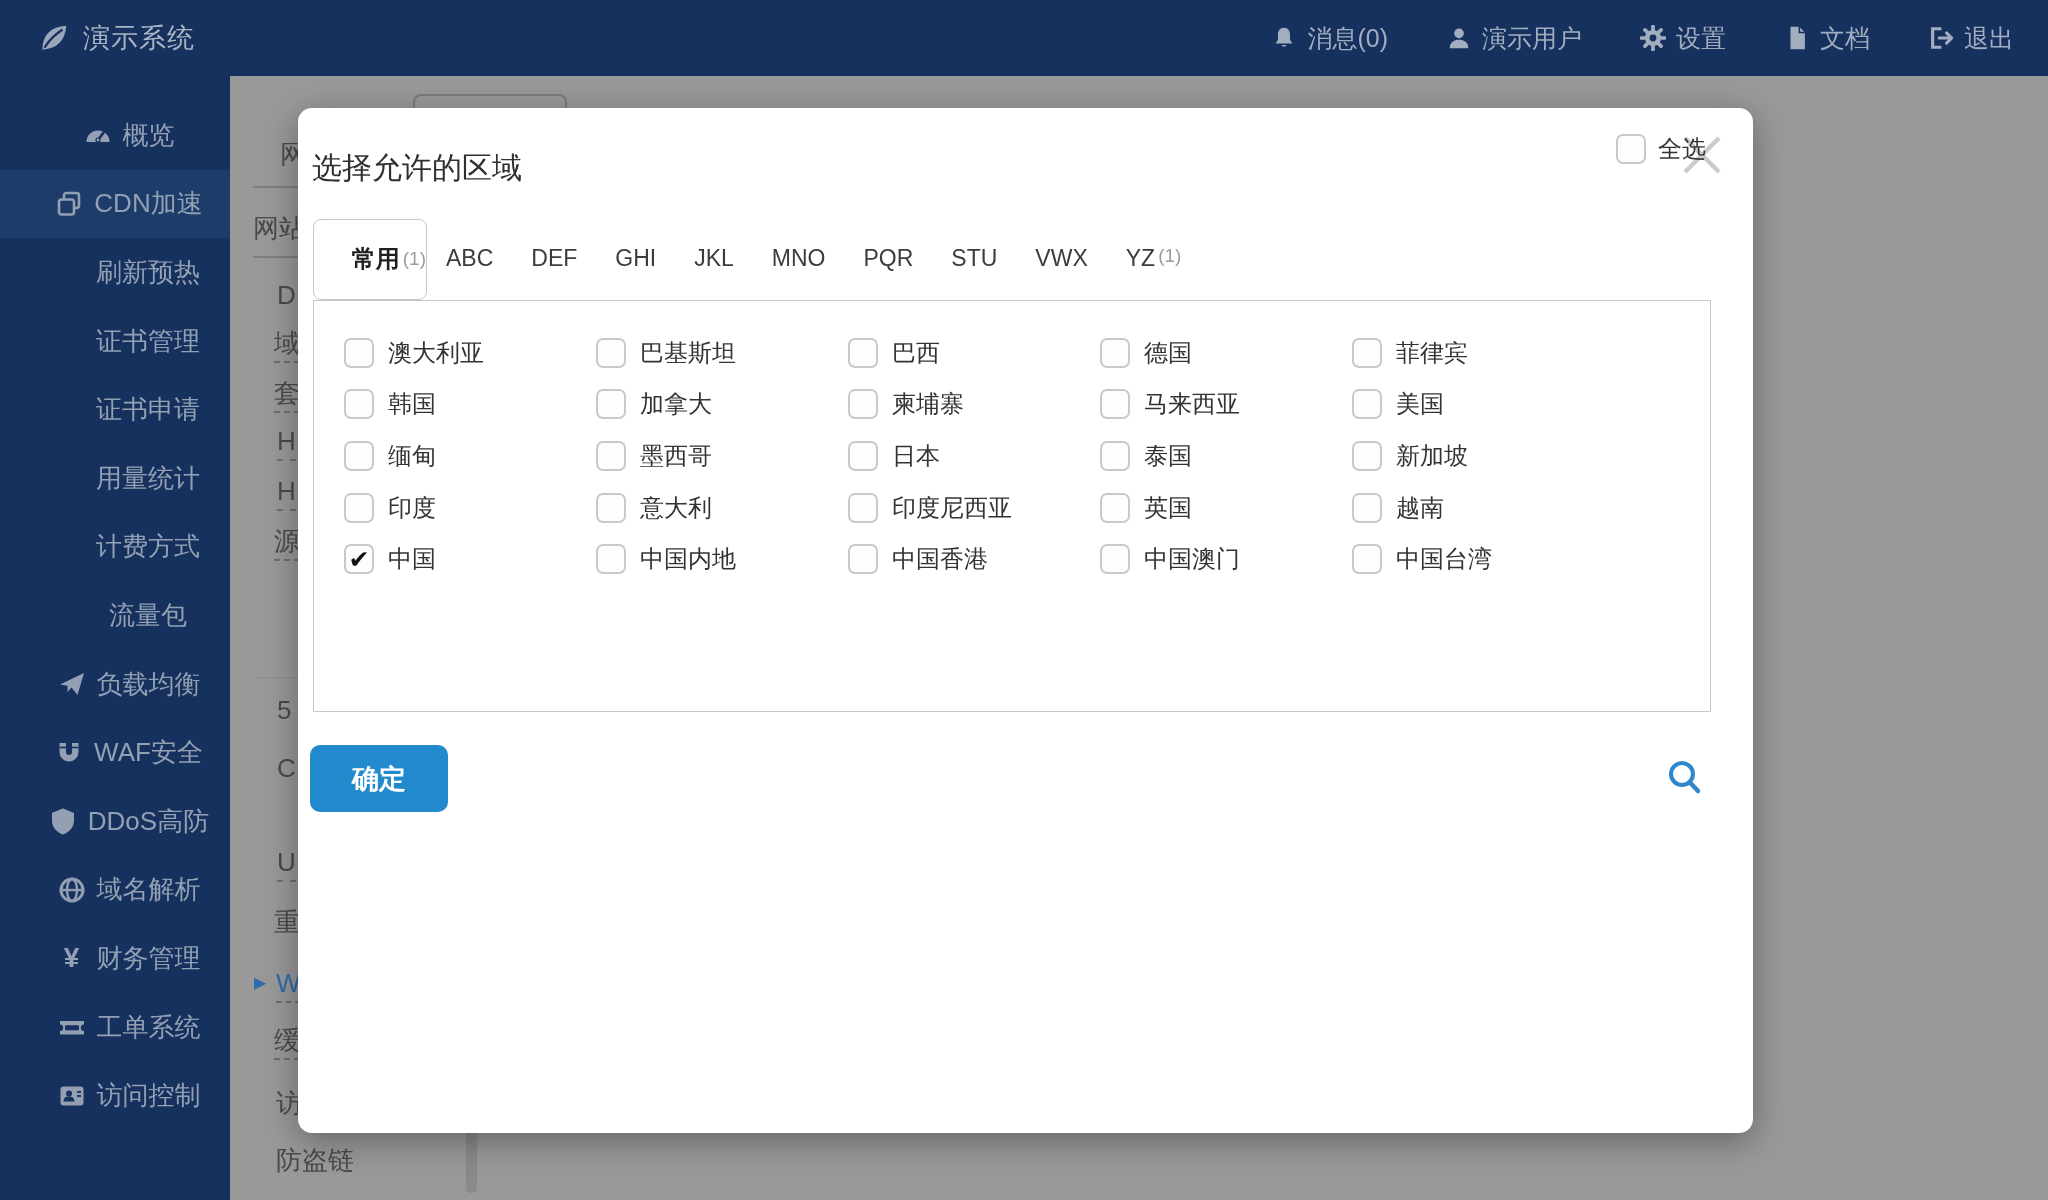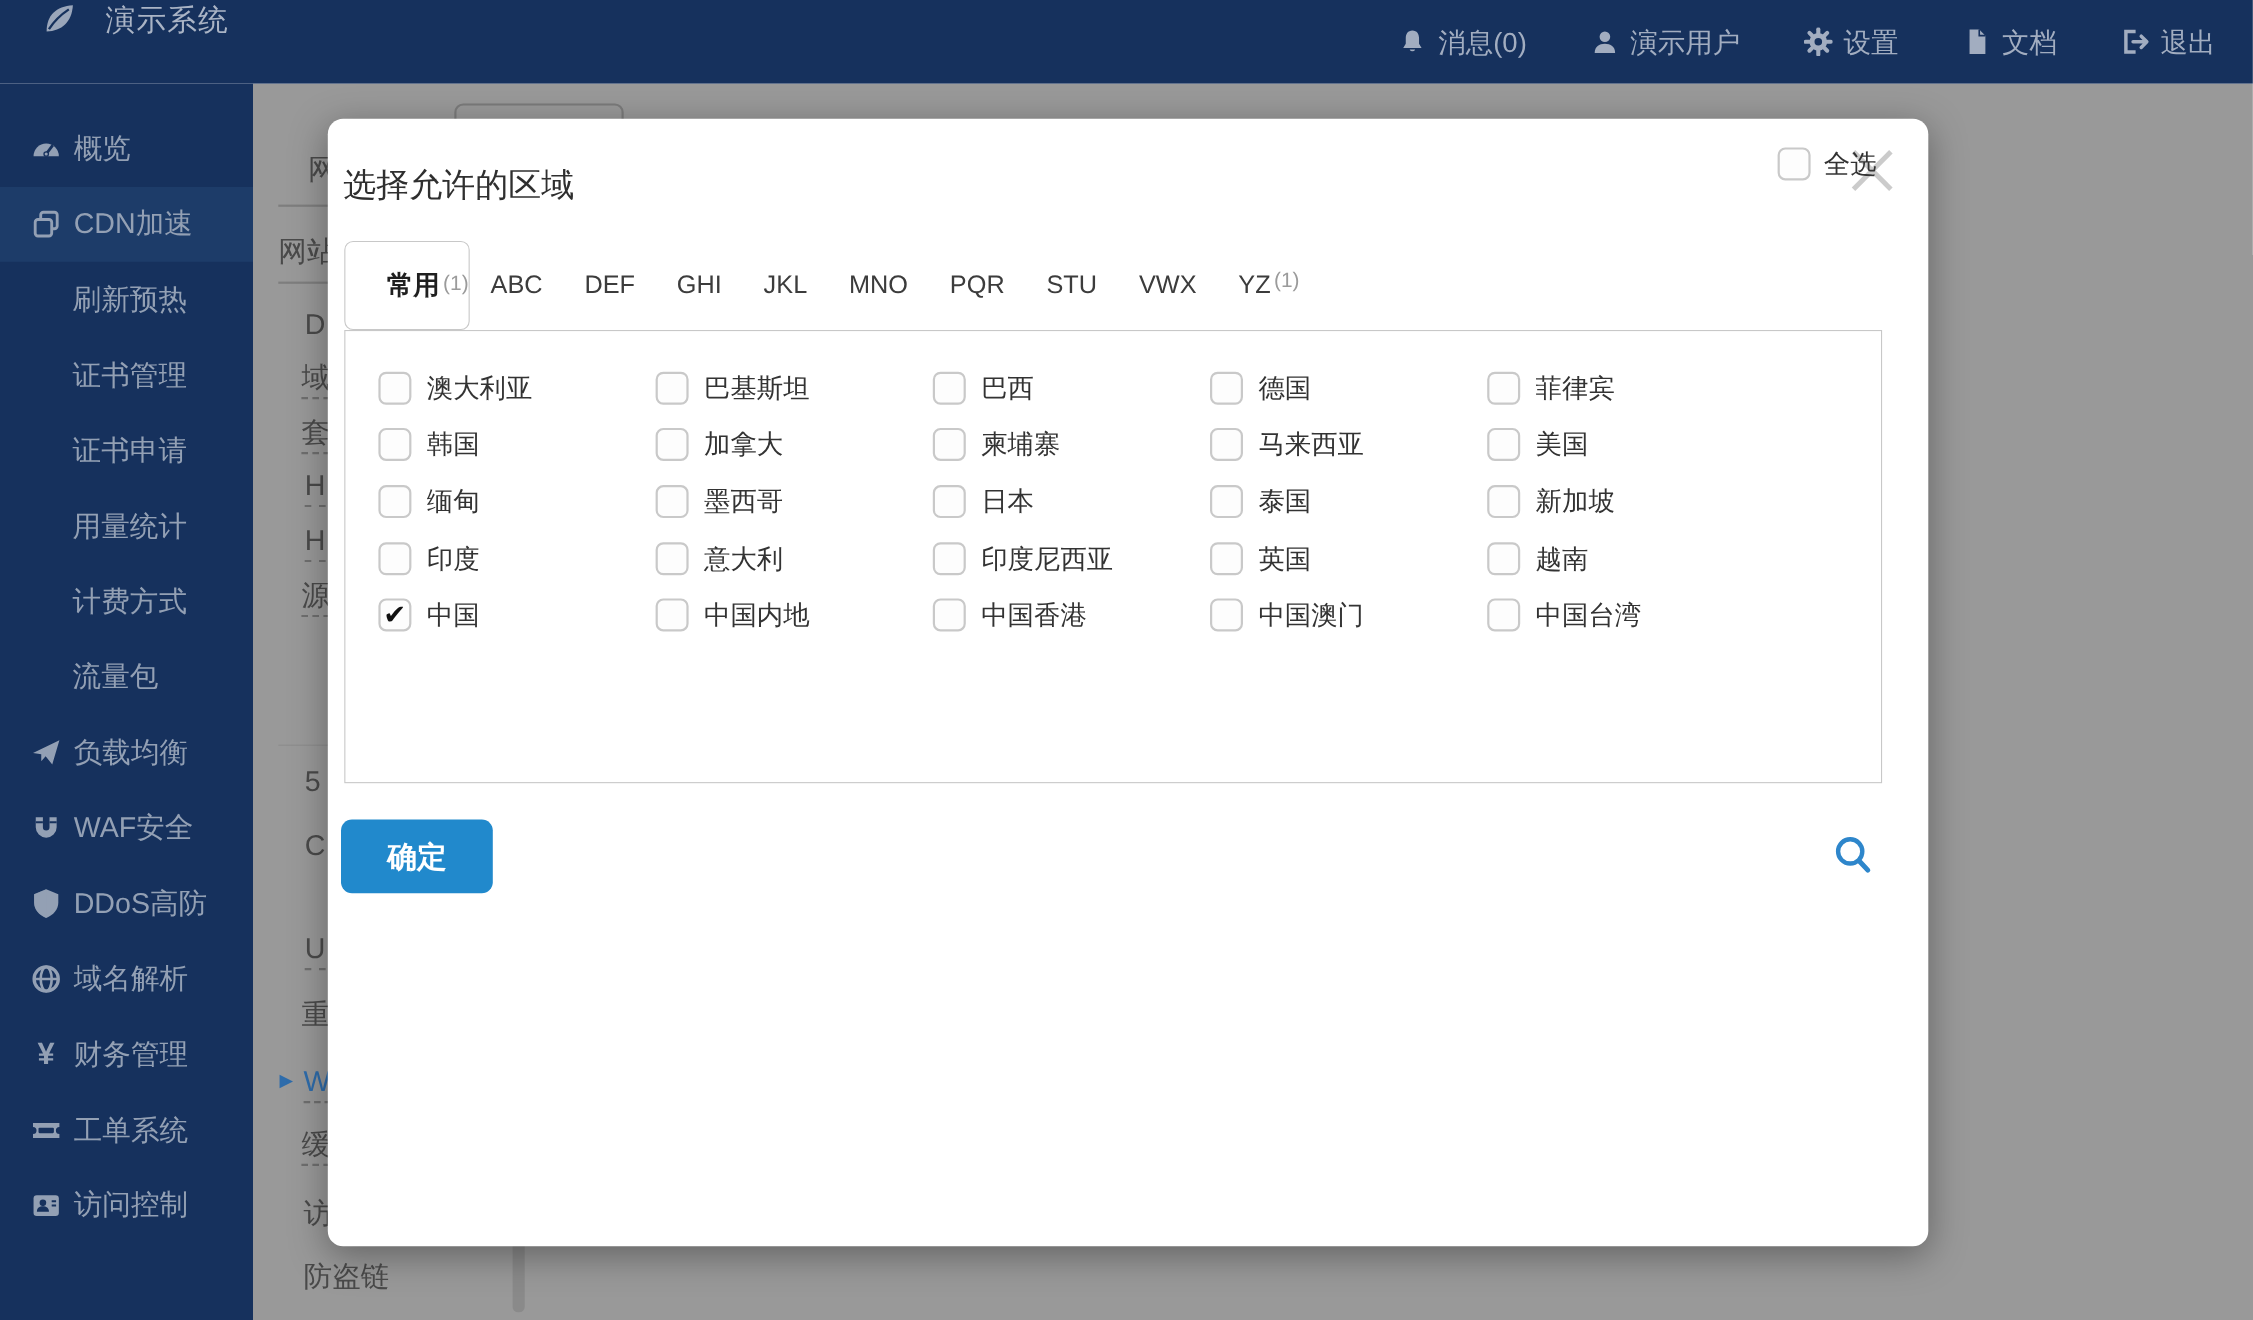--- a/index.html
+++ b/index.html
@@ -6,33 +6,33 @@
   body{
     width:2048px;height:1200px;overflow:hidden;position:relative;
     font-family:"Liberation Sans","DejaVu Sans",sans-serif;
     background:#ffffff;
   }
   
   .navbar{
     position:absolute;left:0;top:0;width:2048px;height:76px;
     background:#16315d;z-index:5;
   }
-  .brand{position:absolute;left:36px;top:0;height:76px;display:flex;align-items:flex-start;gap:26px;color:#aab4c5;}
+  .brand{position:absolute;left:36px;top:0;height:76px;display:flex;align-items:center;gap:13px;color:#aab4c5;}
   .brand .blogo{width:34px;height:34px;color:#9aa6ba;}
   .brand .bname{font-size:27px;letter-spacing:1px;}
   .topmenu{position:absolute;right:34px;top:0;height:76px;display:flex;align-items:center;gap:58px;}
   .topitem{display:flex;align-items:center;gap:10px;color:#a2adc0;font-size:25px;cursor:pointer;}
   .topitem svg{width:26px;height:26px;display:block;}
   
   .sidebar{
     position:absolute;left:0;top:76px;width:230px;height:1124px;
     background:#16315d;z-index:4;
   }
   .sidebar ul{list-style:none;margin:0;padding:25px 0 0 0;}
-  .sitem,.ssub{height:68.6px;display:flex;align-items:center;color:#93a0b4;font-size:26px;cursor:pointer;}
+  .sitem,.ssub{height:68.6px;display:flex;align-items:center;color:#93a0b4;font-size:26px;cursor:pointer;justify-content:center;}
   .sitem{padding-left:28px;gap:11px;}
   .sitem .sic{width:28px;height:28px;flex:0 0 28px;display:flex;align-items:center;justify-content:center;}
   .sitem .sic svg{width:28px;height:28px;display:block;}
   .sitem.active{background:#1d3c69;}
   .ssub{padding-left:66px;}
   .yen{font-size:28px;font-weight:bold;line-height:28px;}
   
   .content-dim{
     position:absolute;left:230px;top:76px;width:1818px;height:1124px;
     background:#999999;z-index:1;overflow:hidden;

